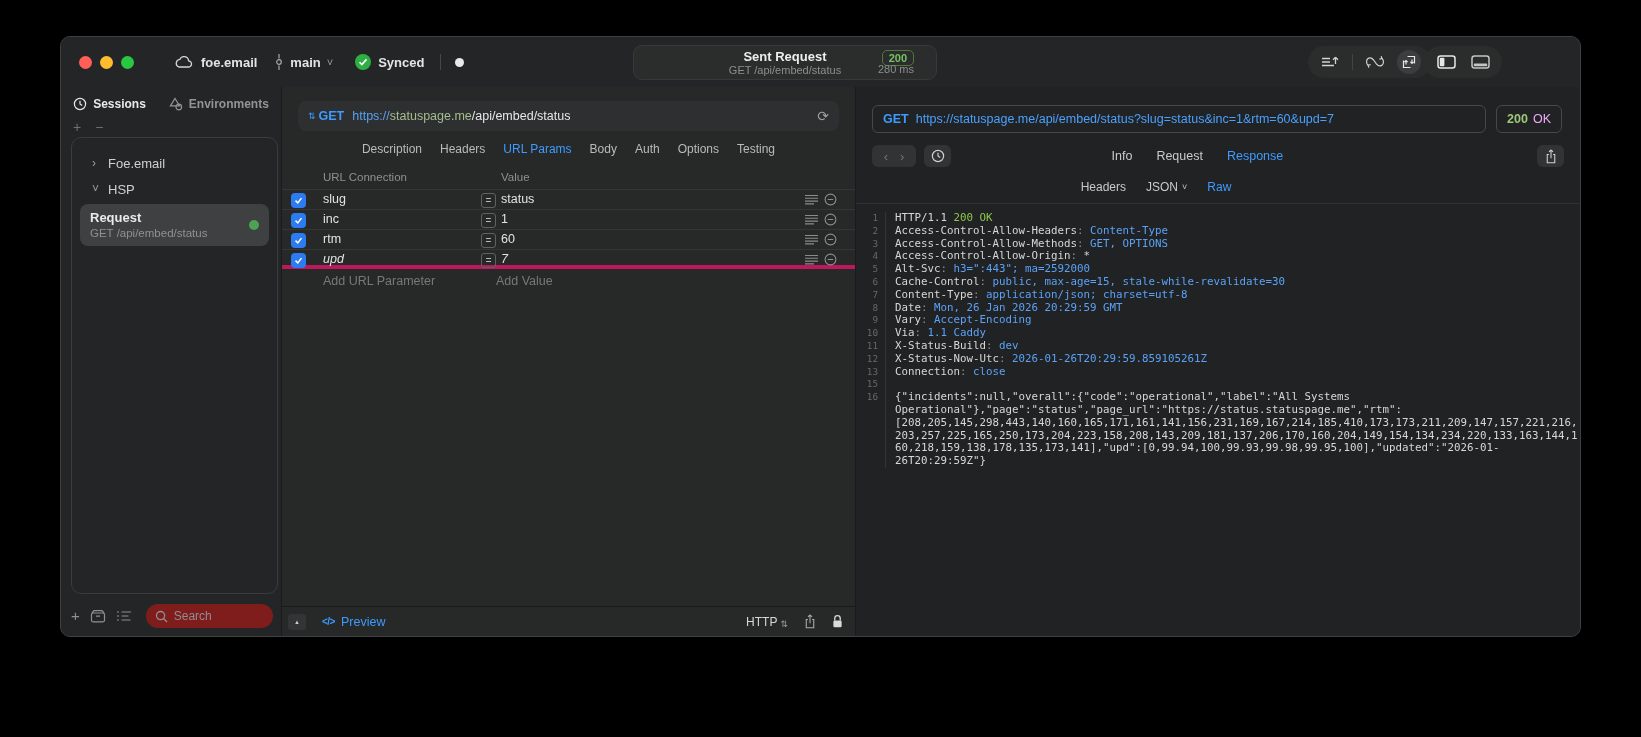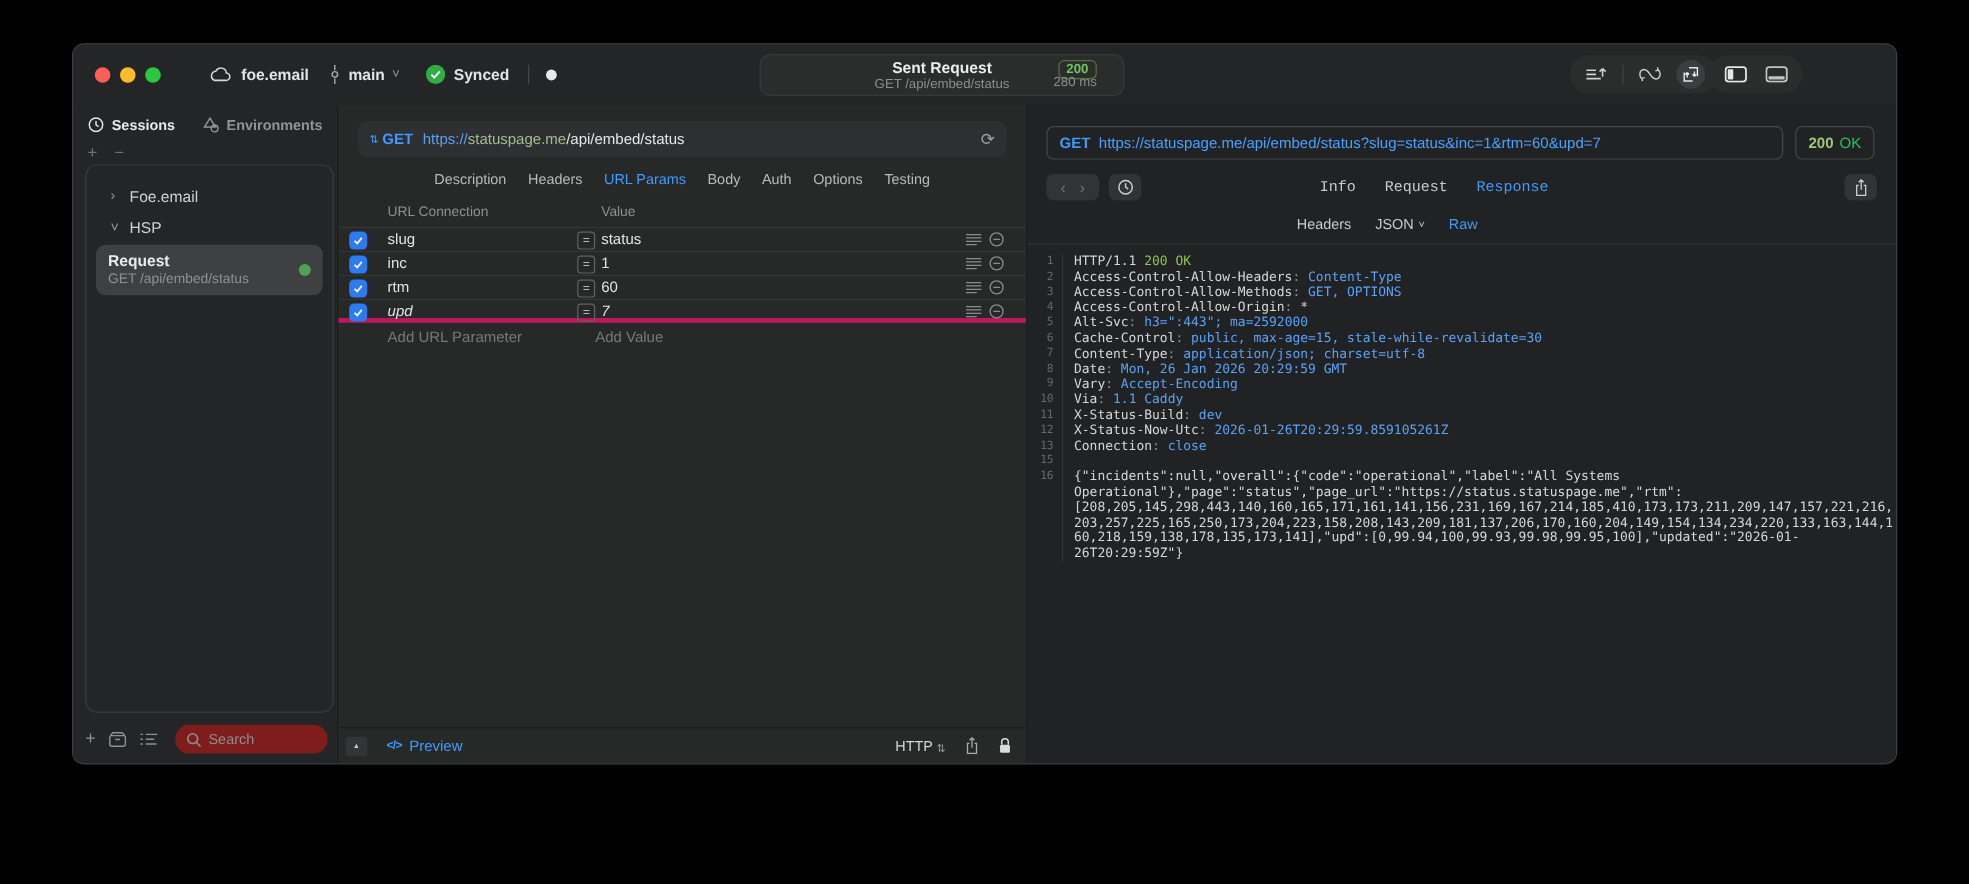--- a/index.html
+++ b/index.html
@@ -89,26 +89,26 @@
   .http-caret { color:#9b9c9d; font-size:9px; }
   .rf-icon { margin-left:16px; color:#a9aaab; display:flex; }
 
   
   .res-top { margin:18px 18px 0 16px; display:flex; gap:10px; }
   .res-url-box { flex:1; height:28px; border:1px solid #46484a; border-radius:6px; display:flex; align-items:center; padding:0 10px; overflow:hidden; }
   .res-method { color:#3e9bff; font-weight:700; font-size:12.5px; }
   .res-url { color:#4aa0ff; font-size:12.5px; margin-left:7px; white-space:nowrap; }
   .res-status-box { height:28px; border:1px solid #46484a; border-radius:6px; display:flex; align-items:center; padding:0 10px; gap:5px; }
   .res-code { color:#9dc779; font-size:12.5px; font-weight:600; }
-  .res-reason { color:#22c55e; font-size:12.5px; }
+  .res-reason { color:#f0abfc; font-size:12.5px; }
   .res-nav { margin:11px 16px 0; height:24px; display:flex; align-items:center; position:relative; }
   .nav-pill { background:#323334; border-radius:6px; height:22px; display:flex; align-items:center; }
   .nav-arrows { width:44px; justify-content:space-evenly; color:#737475; font-size:13px; }
   .nav-clock { width:27px; justify-content:center; margin-left:8px; color:#cfd0d1; }
-  .res-tabs { position:absolute; left:50%; transform:translateX(-62%); display:flex; gap:24px;font-family:Liberation Mono, monospace; }
+  .res-tabs { position:absolute; left:50%; transform:translateX(-62%); display:flex; gap:24px; }
   .res-tab { font-size:12.5px; color:#c9cacb; }
   .res-tab.active { color:#3e9bff; }
   .share-btn { position:absolute; right:0; width:27px; height:22px; background:#323334; border-radius:6px; display:flex; align-items:center; justify-content:center; color:#cfd0d1; }
   .res-subtabs { margin-top:8px; height:22px; display:flex; align-items:center; justify-content:center; gap:20px; transform:translateX(-62px); }
   .res-subtab { font-size:12px; color:#c9cacb; display:flex; align-items:center; gap:4px; }
   .res-subtab.active { color:#3e9bff; }
   .subtab-caret { font-size:9px; color:#c9cacb; }
   .res-divider { margin-top:5px; border-top:1px solid #323334; }
   .code { flex:1; padding-top:8px; font-family:"DejaVu Sans Mono", monospace; font-size:10.8px; line-height:12.8px; overflow:hidden; }
   .code-line { display:flex; }

